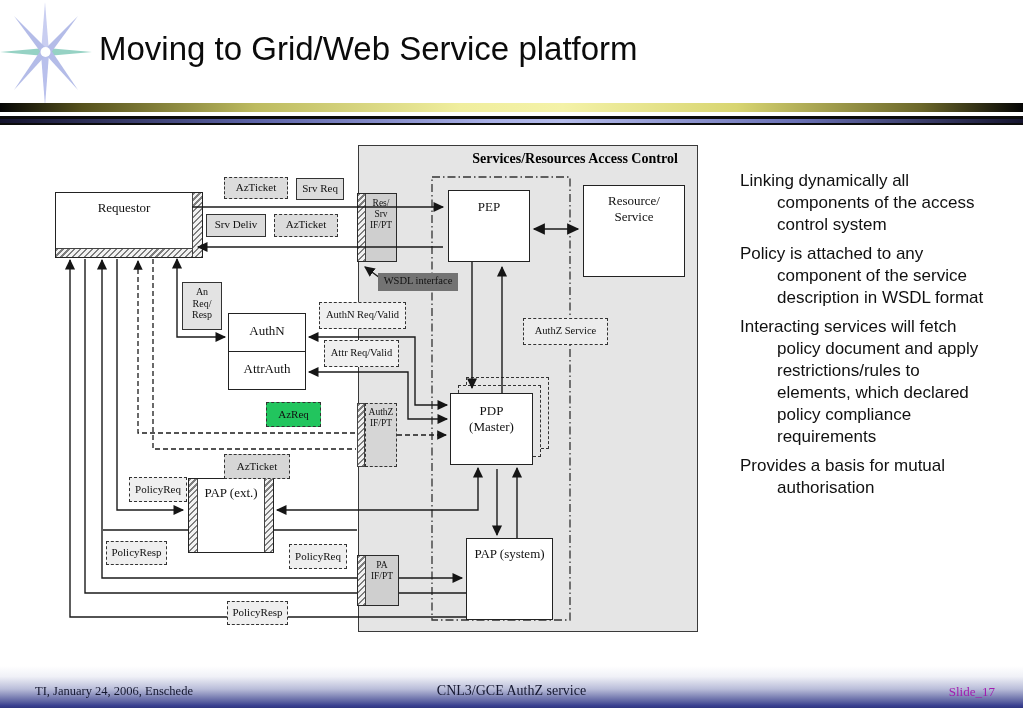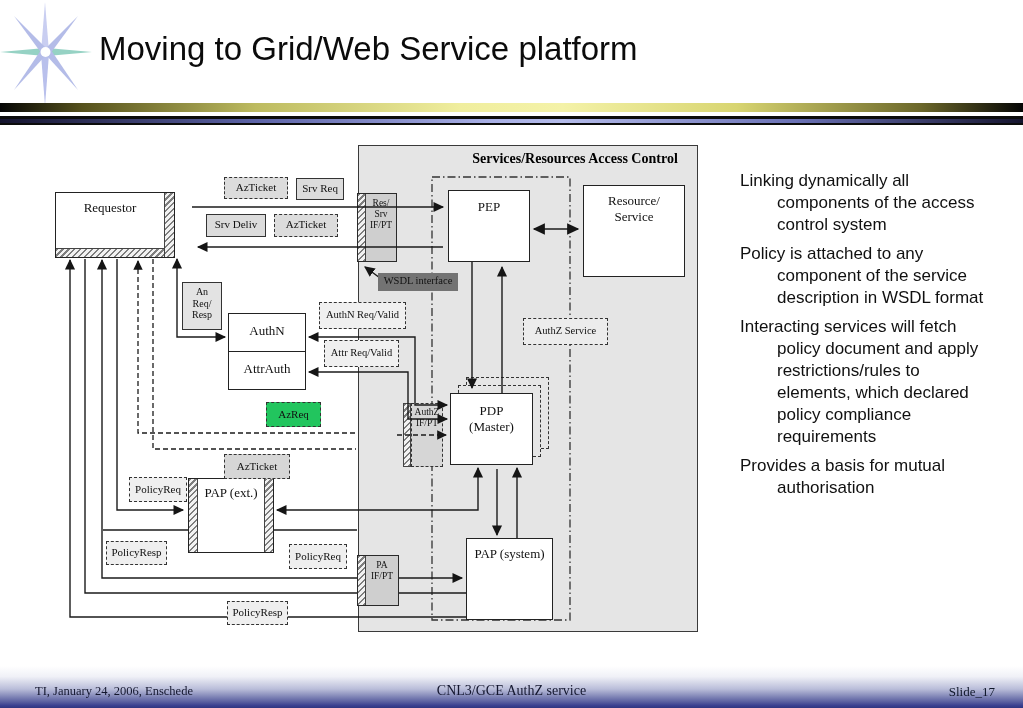--- a/index.html
+++ b/index.html
@@ -36,21 +36,21 @@
   svg.layer{position:absolute;left:0;top:0;}
   
   .bullets{position:absolute;left:740px;top:170px;width:258px;
     font-family:"Liberation Sans",sans-serif;font-size:17px;line-height:22px;color:#101010;}
   .bullets p{margin:0 0 7px 0;padding-left:37px;text-indent:-37px;}
   
   .footer{position:absolute;left:0;top:666px;width:1023px;height:42px;
     background:linear-gradient(180deg,#ffffff 0%,#f0f1f7 25%,#b9bdd9 55%,#5a60a0 85%,#3a4090 94%,#2f357f 100%);}
   .f-left{position:absolute;left:35px;top:684px;font-size:12.5px;color:#13162e;}
   .f-center{position:absolute;left:0;width:1023px;top:683px;text-align:center;font-size:14px;color:#13162e;}
-  .f-right{position:absolute;right:28px;top:684px;font-size:13px;color:#0f172a;}
+  .f-right{position:absolute;right:28px;top:684px;font-size:13px;color:#a21caf;}
 </style>
 </head>
 <body>
 
 <div class="slide">
 
   <svg class="layer" width="100" height="108" viewBox="0 0 100 108">
     <polygon points="45,2 49,52 41,52" fill="#c9cef1"></polygon>
     <polygon points="45,106 49,54 41,54" fill="#b9c0ec"></polygon>
     <polygon points="0,52 45,48 45,56" fill="#96d2c4"></polygon>
@@ -82,21 +82,21 @@
     <path d="M85,259 V593 H470" stroke="#1b1b1b" stroke-width="1.4" fill="none"></path>
     <path d="M70,260 V617 H470" stroke="#1b1b1b" stroke-width="1.4" fill="none" marker-start="url(#ah)"></path>
     <path d="M117,259 V510 H183" stroke="#1b1b1b" stroke-width="1.4" fill="none" marker-end="url(#ah)"></path>
     <path d="M138,261 V433 H356" stroke="#1b1b1b" stroke-width="1.3" fill="none" stroke-dasharray="5 3" marker-start="url(#ah)"></path>
     <path d="M153,259 V449 H356" stroke="#1b1b1b" stroke-width="1.3" fill="none" stroke-dasharray="5 3"></path>
   </svg>
 
   <div class="shadowbox" style="left:466px;top:377px;width:83px;height:72px;"></div>
   <div class="shadowbox" style="left:458px;top:385px;width:83px;height:72px;"></div>
 
-  <div class="box" style="left:55px;top:192px;width:120px;height:66px;">
+  <div class="box" style="left:55px;top:192px;width:148px;height:66px;">
     <div class="abs hatch" style="right:0;top:0;bottom:0;width:10px;border-left:1px solid #444;"></div>
     <div class="abs hatch" style="left:0;right:10px;bottom:0;height:9px;border-top:1px solid #444;"></div>
     <div class="abs" style="left:0;right:10px;top:7px;text-align:center;">Requestor</div>
   </div>
 
   <div class="box" style="left:448px;top:190px;width:82px;height:72px;">
     <div class="abs" style="left:0;right:0;top:8px;">PEP</div>
   </div>
 
   <div class="box" style="left:583px;top:185px;width:102px;height:92px;">
@@ -128,21 +128,21 @@
     <div class="abs" style="left:0;right:0;top:7px;">PAP (system)</div>
   </div>
 
   <div class="ifpt" style="left:357px;top:193px;width:40px;height:69px;">
     <div class="strip hatch"></div>
     <div class="txt ml">Res/
 Srv
 IF/PT</div>
   </div>
 
-  <div class="abs" style="left:357px;top:403px;width:40px;height:64px;margin-left:46px;">
+  <div class="abs" style="left:357px;top:403px;width:40px;height:64px;">
     <div class="abs hatch" style="left:0;top:0;bottom:0;width:8px;border:1px solid #444;"></div>
     <div class="abs" style="left:8px;right:0;top:0;bottom:0;background:#d6d6d6;border:1.2px dashed #333;">
       <div class="abs ml" style="left:0;right:0;top:3px;font-size:9.5px;line-height:1.18;text-align:center;">AuthZ
 IF/PT</div>
     </div>
   </div>
 
   <div class="ifpt" style="left:357px;top:555px;width:42px;height:51px;">
     <div class="strip hatch"></div>
     <div class="txt ml">PA

